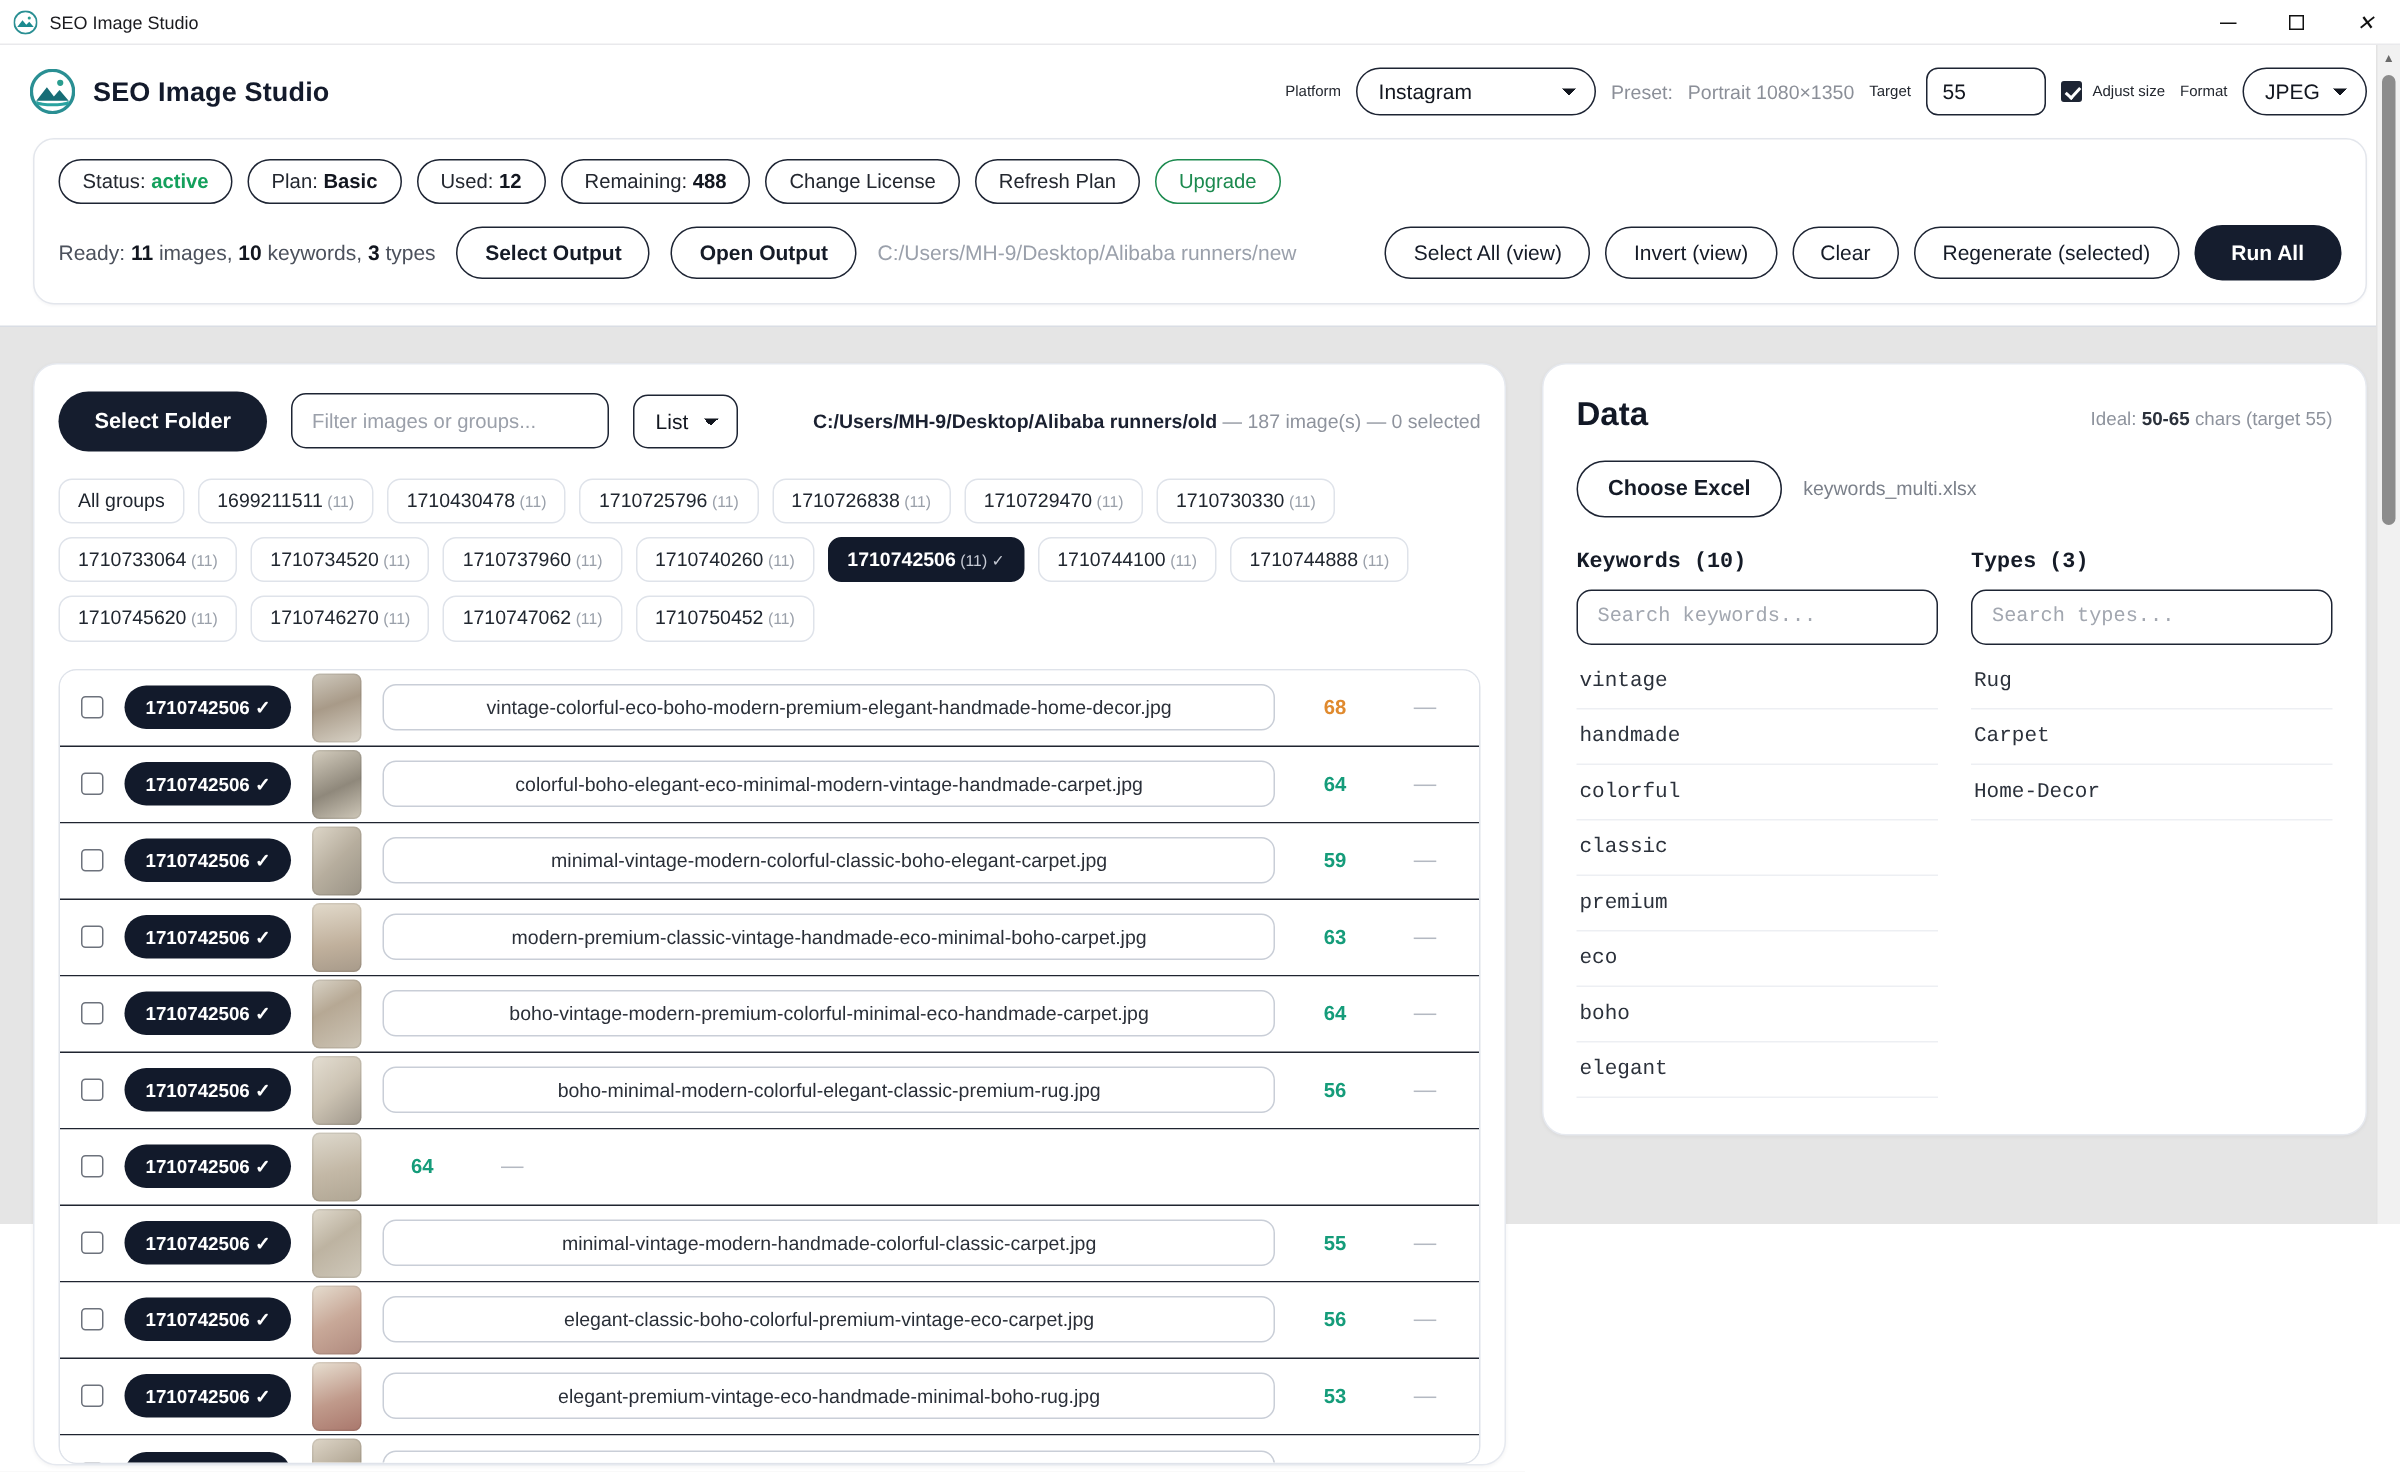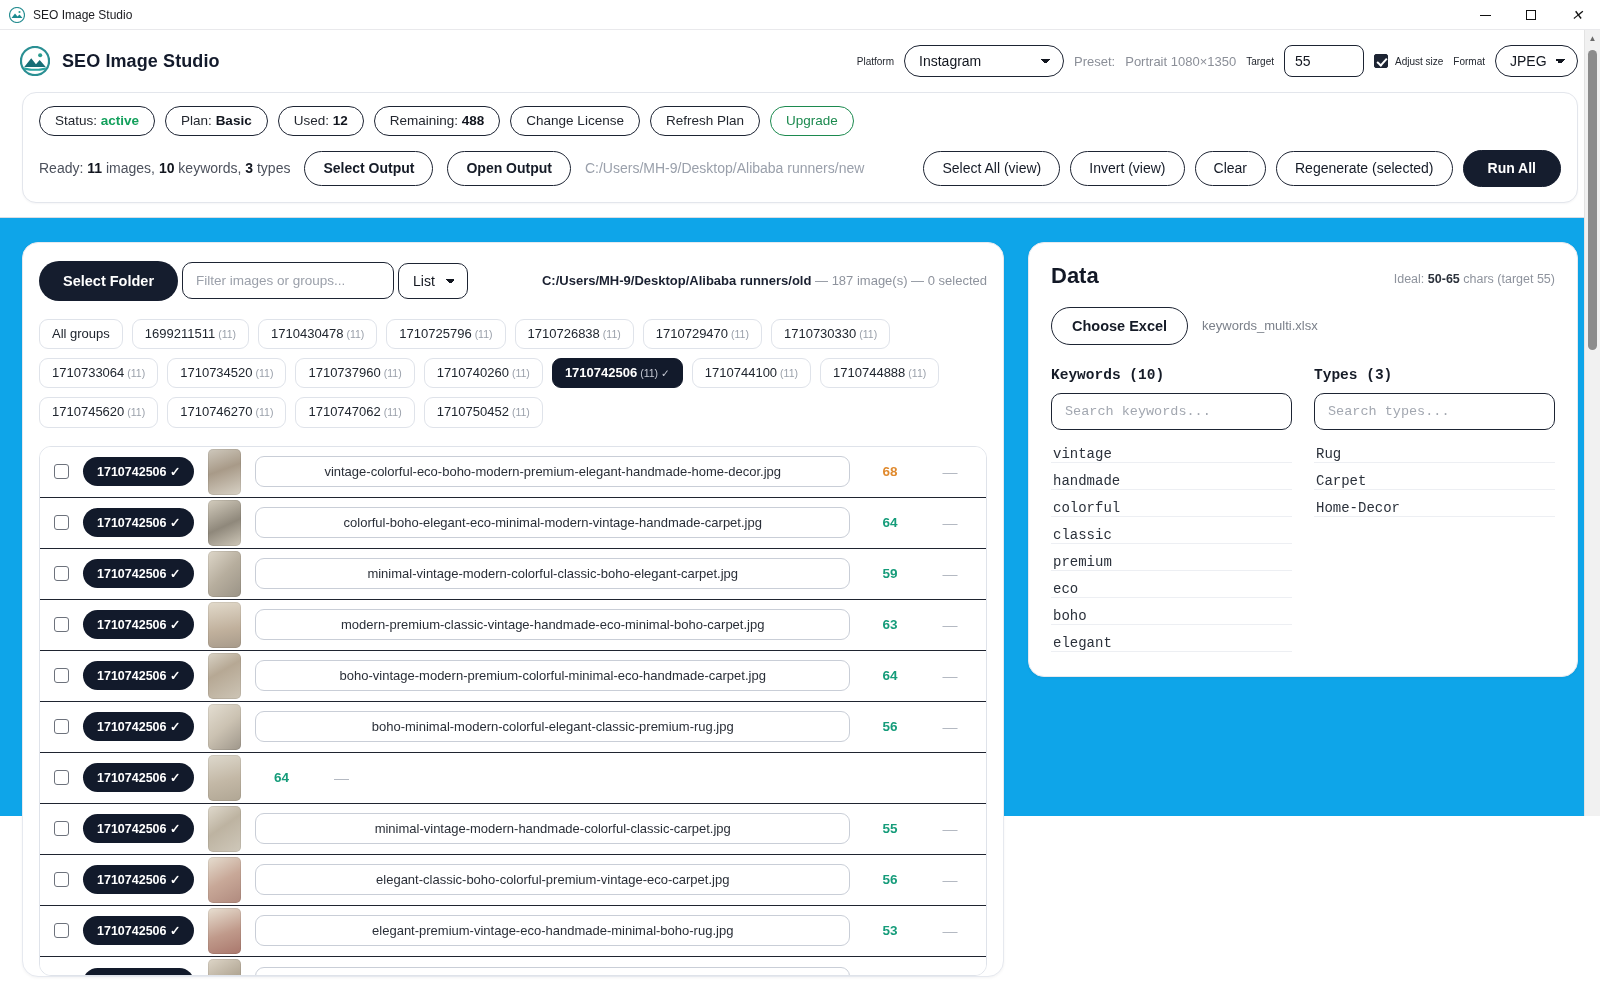--- a/index.html
+++ b/index.html
@@ -3,21 +3,21 @@
 <meta charset="utf-8">
 <style>
   * { box-sizing: border-box; }
   html, body {
     margin: 0; padding: 0;
     width: 1600px; height: 981px;
     overflow: hidden;
     font-family: "Liberation Sans", sans-serif;
     background: #ffffff;
   }
-  .app { width: 1600px; height: 816px; position: relative; background: #0ea5e9; }
+  .app { width: 1600px; height: 816px; position: relative; background: #e5e5e5; }
 
   
   .titlebar {
     height: 30px; background: #ffffff; display: flex; align-items: center;
     border-bottom: 1px solid #e9e9ec; position: relative;
   }
   .tb-icon { width: 16px; height: 16px; margin-left: 9px; margin-right: 8px; flex: none; }
   .tb-title { font-size: 12px; color: #1b1b1f; }
   .tb-btns { position: absolute; right: 0; top: 0; height: 30px; display: flex; }
   .tb-btn {
@@ -104,21 +104,21 @@
 
   
   .body-wrap { display: flex; gap: 24px; padding: 24px 22px 0 22px; }
   .panel {
     background: #fff; border: 1px solid #e6e9ef; border-radius: 16px;
     box-shadow: 0 1px 3px rgba(17,24,39,.05);
   }
   .left-panel { width: 982px; flex: none; padding: 18px 16px 0 16px; position: relative; }
   .right-panel { flex: 1 1 auto; padding: 20px 22px 24px 22px; align-self: flex-start; }
 
-  .lp-toolbar { display: flex; align-items: center; gap: 4px; justify-content: space-between; }
+  .lp-toolbar { display: flex; align-items: center; gap: 16px; justify-content: space-between; }
   .btn-folder {
     background:#151d2e; color:#fff; border:none; border-radius:999px;
     padding: 12px 24px; font-size: 14.5px; font-weight: 700; cursor: pointer; font-family: inherit;
   }
   .filter-input {
     width: 212px; border: 1.4px solid #1d2433; border-radius: 10px;
     padding: 10px 13px; font-size: 13.5px; color: #12161f; font-family: inherit; outline: none; background:#fff;
   }
   .filter-input::placeholder { color: #9ba0aa; }
   .sel.viewmode { min-width: 70px; padding: 9px 30px 9px 14px; border-radius: 10px; }
@@ -195,21 +195,21 @@
   .cols { display: flex; gap: 22px; margin-top: 22px; font-family: Liberation Mono, monospace; }
   .col { flex: 1 1 0; min-width: 0; }
   .col-title { font-size: 14.5px; font-weight: 700; color: #151b27; }
   .search-input {
     margin-top: 10px; width: 100%; border: 1.4px solid #1d2433; border-radius: 10px;
     padding: 10px 13px; font-size: 13.5px; color: #12161f; font-family: inherit; outline: none; background:#fff;
   }
   .search-input::placeholder { color: #a2a7b0; }
   .kw-list { margin-top: 6px; }
   .kw-item {
-    font-size: 14px; color: #2b313b; padding: 10px 2px 0 2px;
+    font-size: 14px; color: #2b313b; padding: 10px 2px 10px 2px;
     border-bottom: 1px solid #edeff3; cursor: pointer;
   }
   .kw-item:last-child { border-bottom: 1px solid #edeff3; }
 
   
   .scrollbar {
     position: absolute; right: 0; top: 30px; width: 16px; bottom: 0;
     background: #f1f1f1; border-left: 1px solid #e3e3e3;
   }
   .sb-arrow { height: 16px; display:flex; align-items:center; justify-content:center; font-size: 8px; color:#6a6a6a; }

